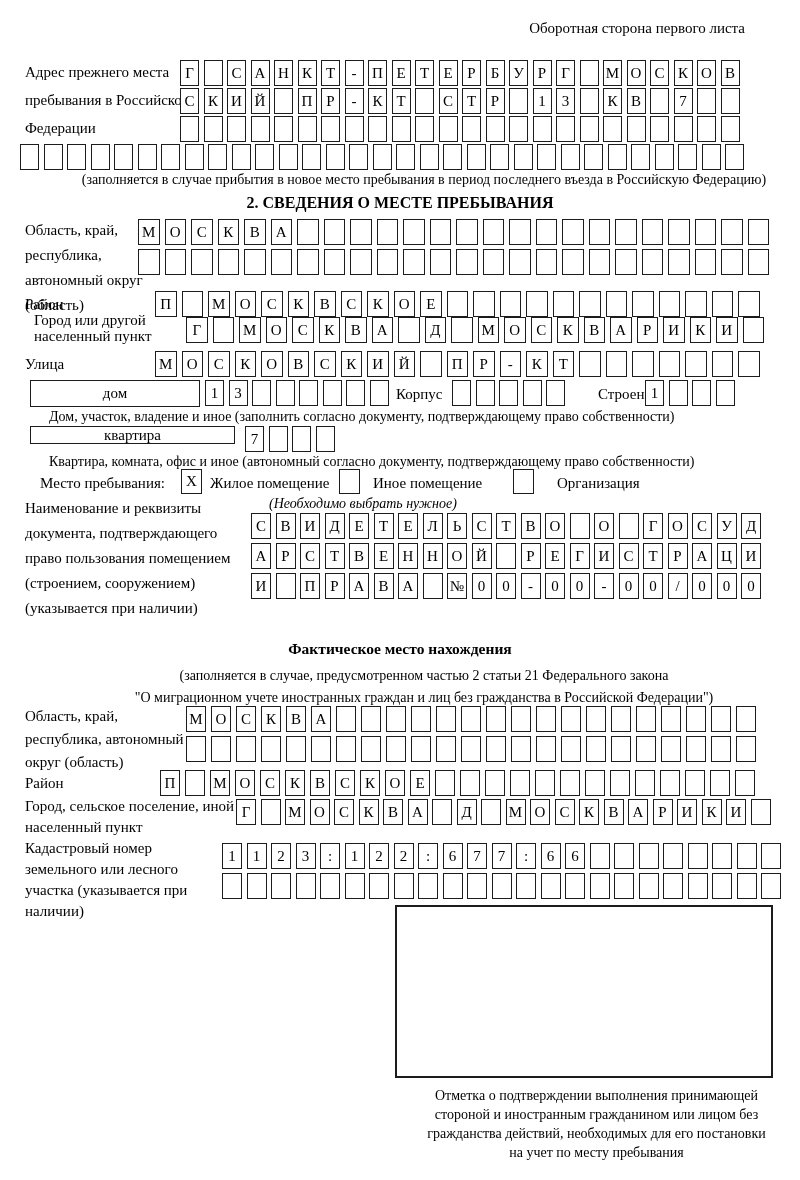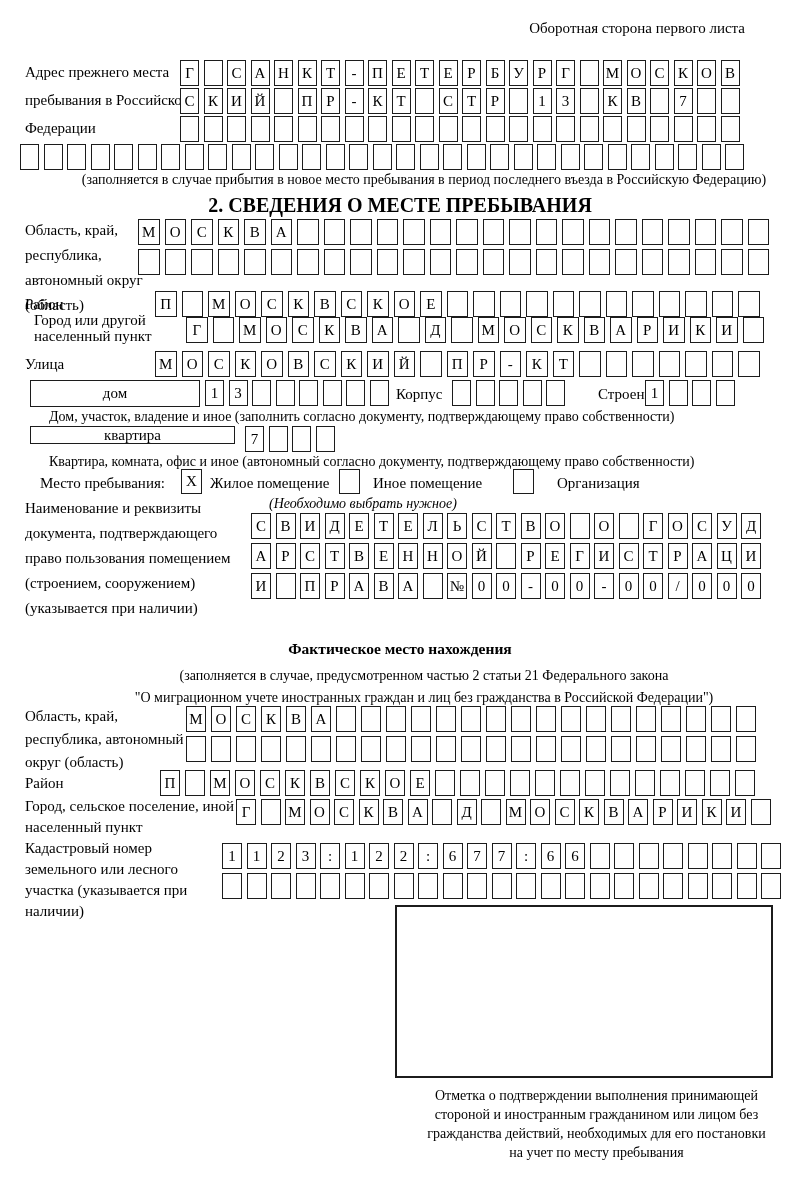--- a/index.html
+++ b/index.html
@@ -147,21 +147,21 @@
       <span class="cell"></span>
       <span class="cell"></span>
       <span class="cell"></span>
       <span class="cell"></span>
       <span class="cell"></span>
       <span class="cell"></span>
       <span class="cell"></span>
     </div>
   <div class="abs small center" style="top:172px;">(заполняется в случае прибытия в новое место пребывания в период последнего въезда в Российскую Федерацию)</div>
 
-  <div class="abs center bold" style="top:194px; font-size:20px;">2. СВЕДЕНИЯ О МЕСТЕ ПРЕБЫВАНИЯ</div>
+  <div class="abs center bold" style="top:194px; font-size:16px;">2. СВЕДЕНИЯ О МЕСТЕ ПРЕБЫВАНИЯ</div>
 
   <div class="abs label" style="left:25px; top:218px; width:118px;">Область, край, республика, автономный округ (область)</div>
   <div class="abs grid grid-w" style="left:138px; top:219px;">
       <span class="cell">М</span>
       <span class="cell">О</span>
       <span class="cell">С</span>
       <span class="cell">К</span>
       <span class="cell">В</span>
       <span class="cell">А</span>
       <span class="cell"></span>

